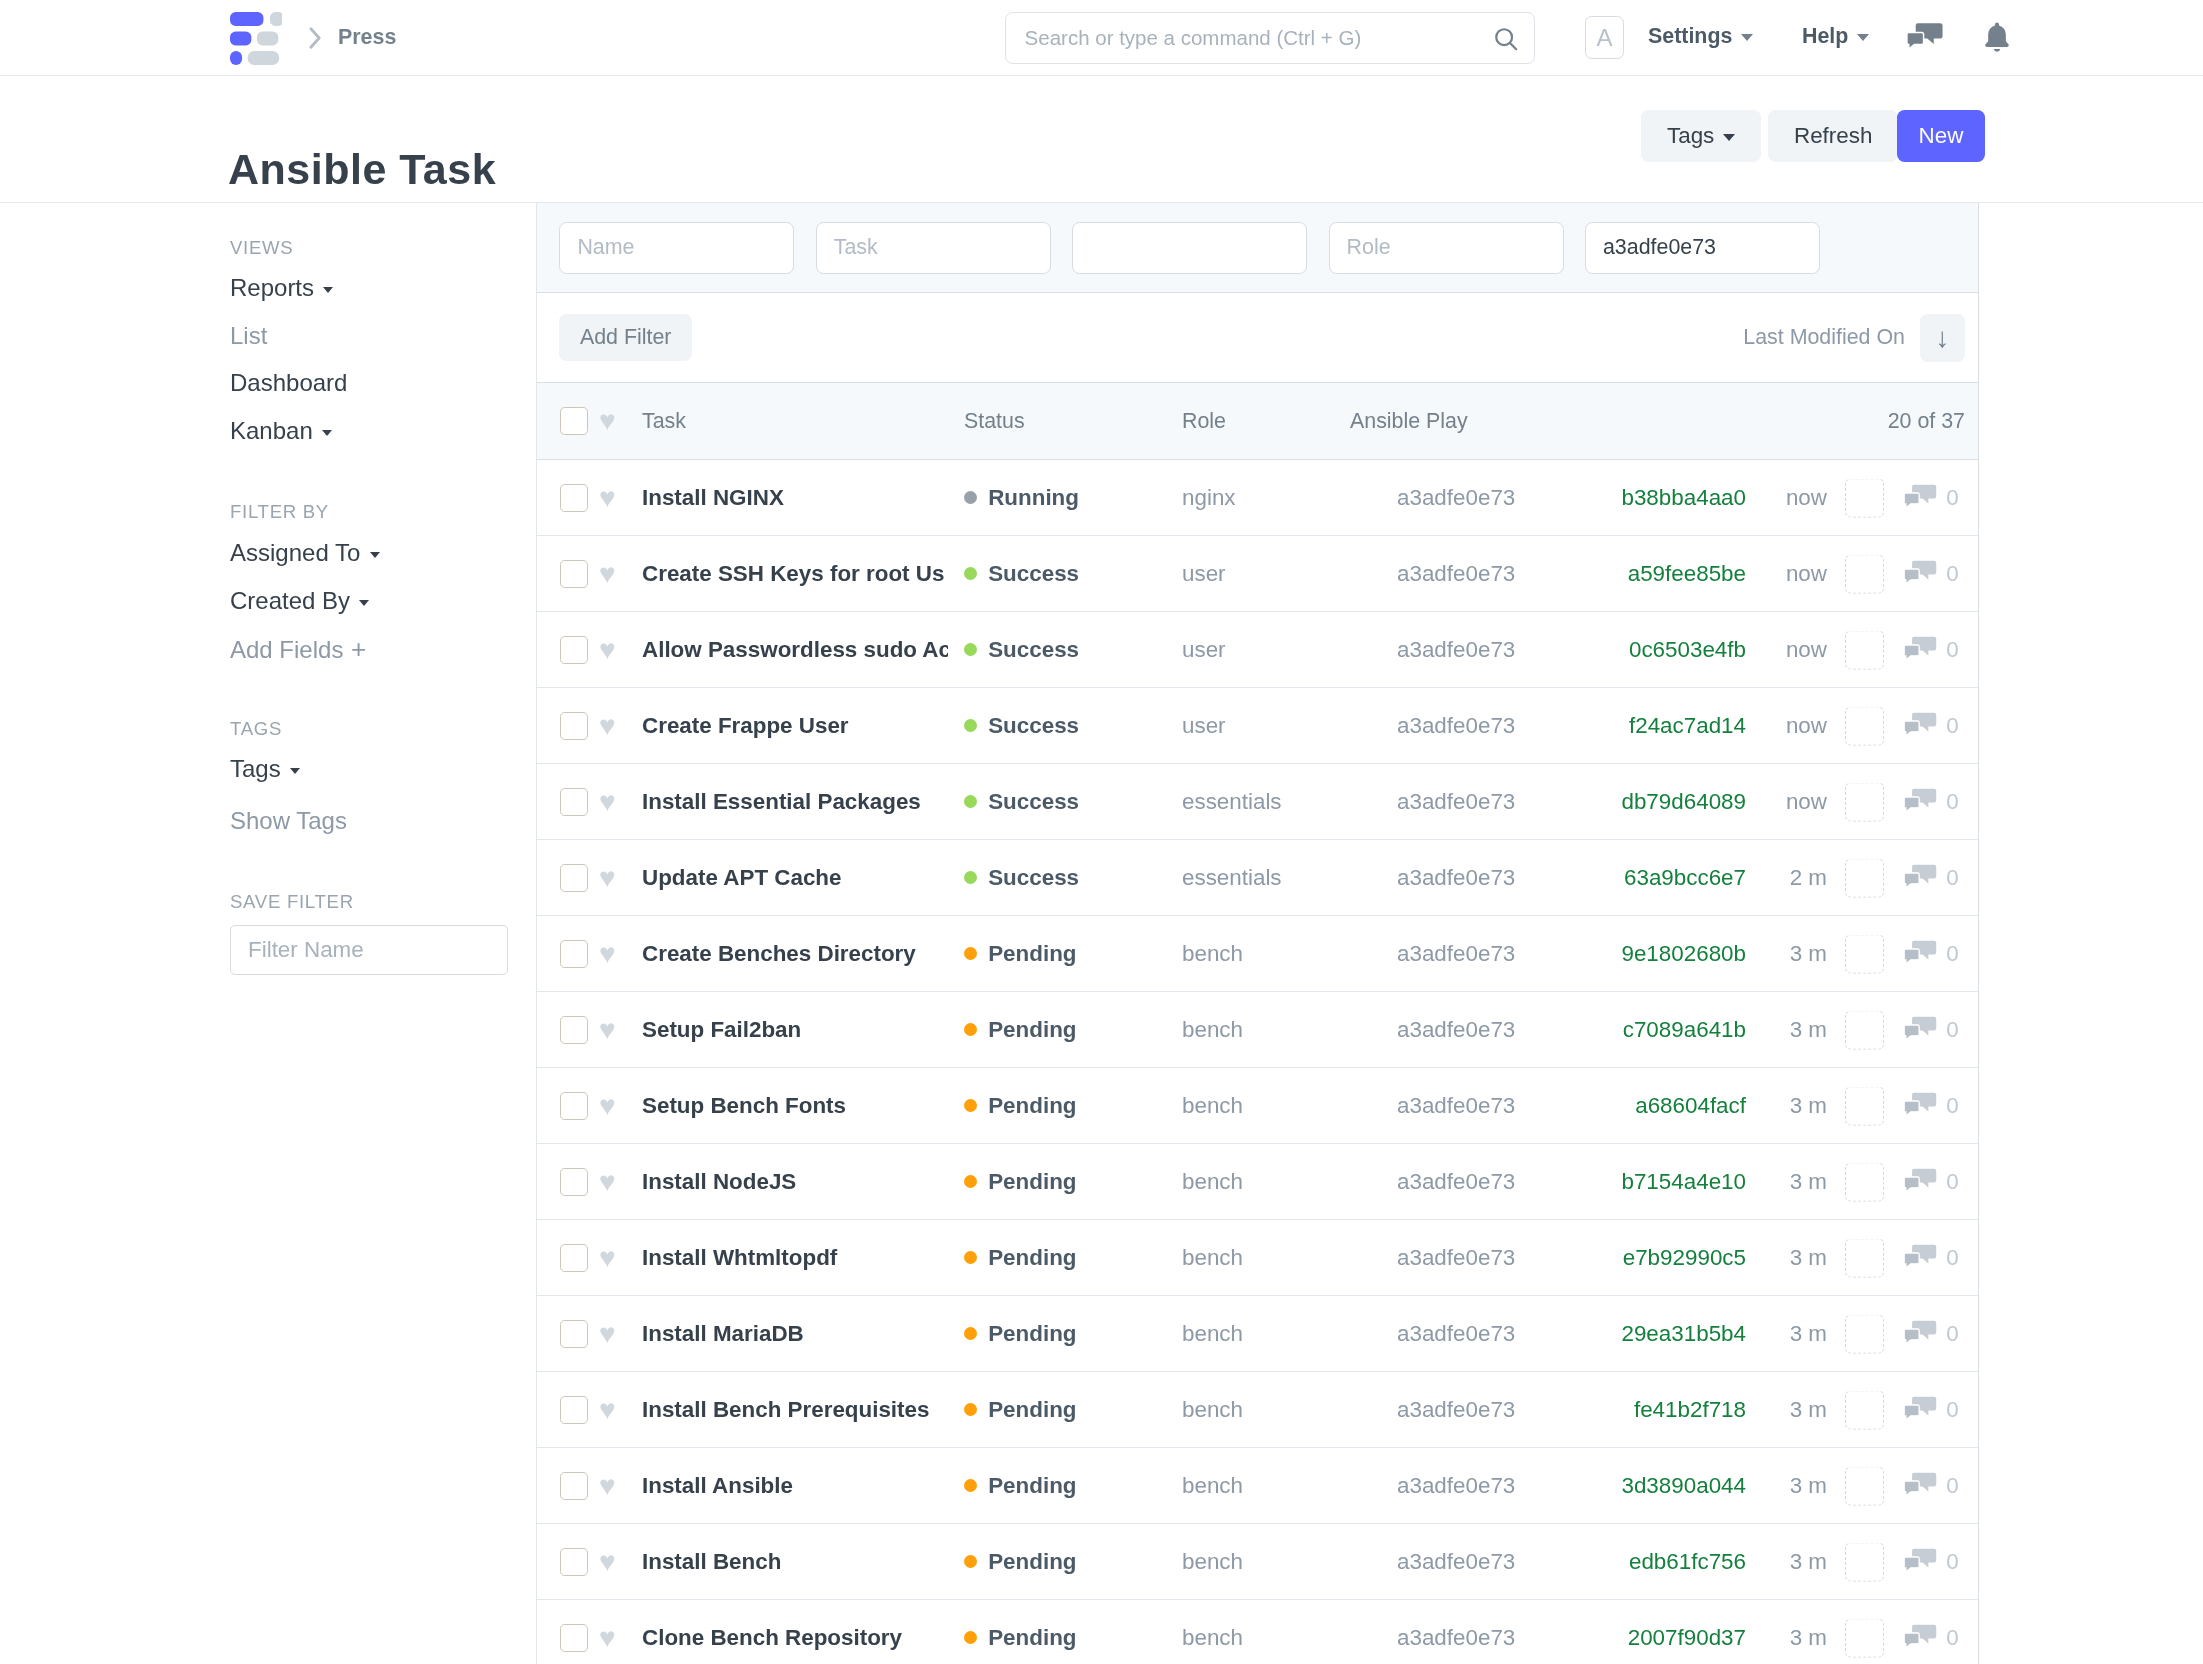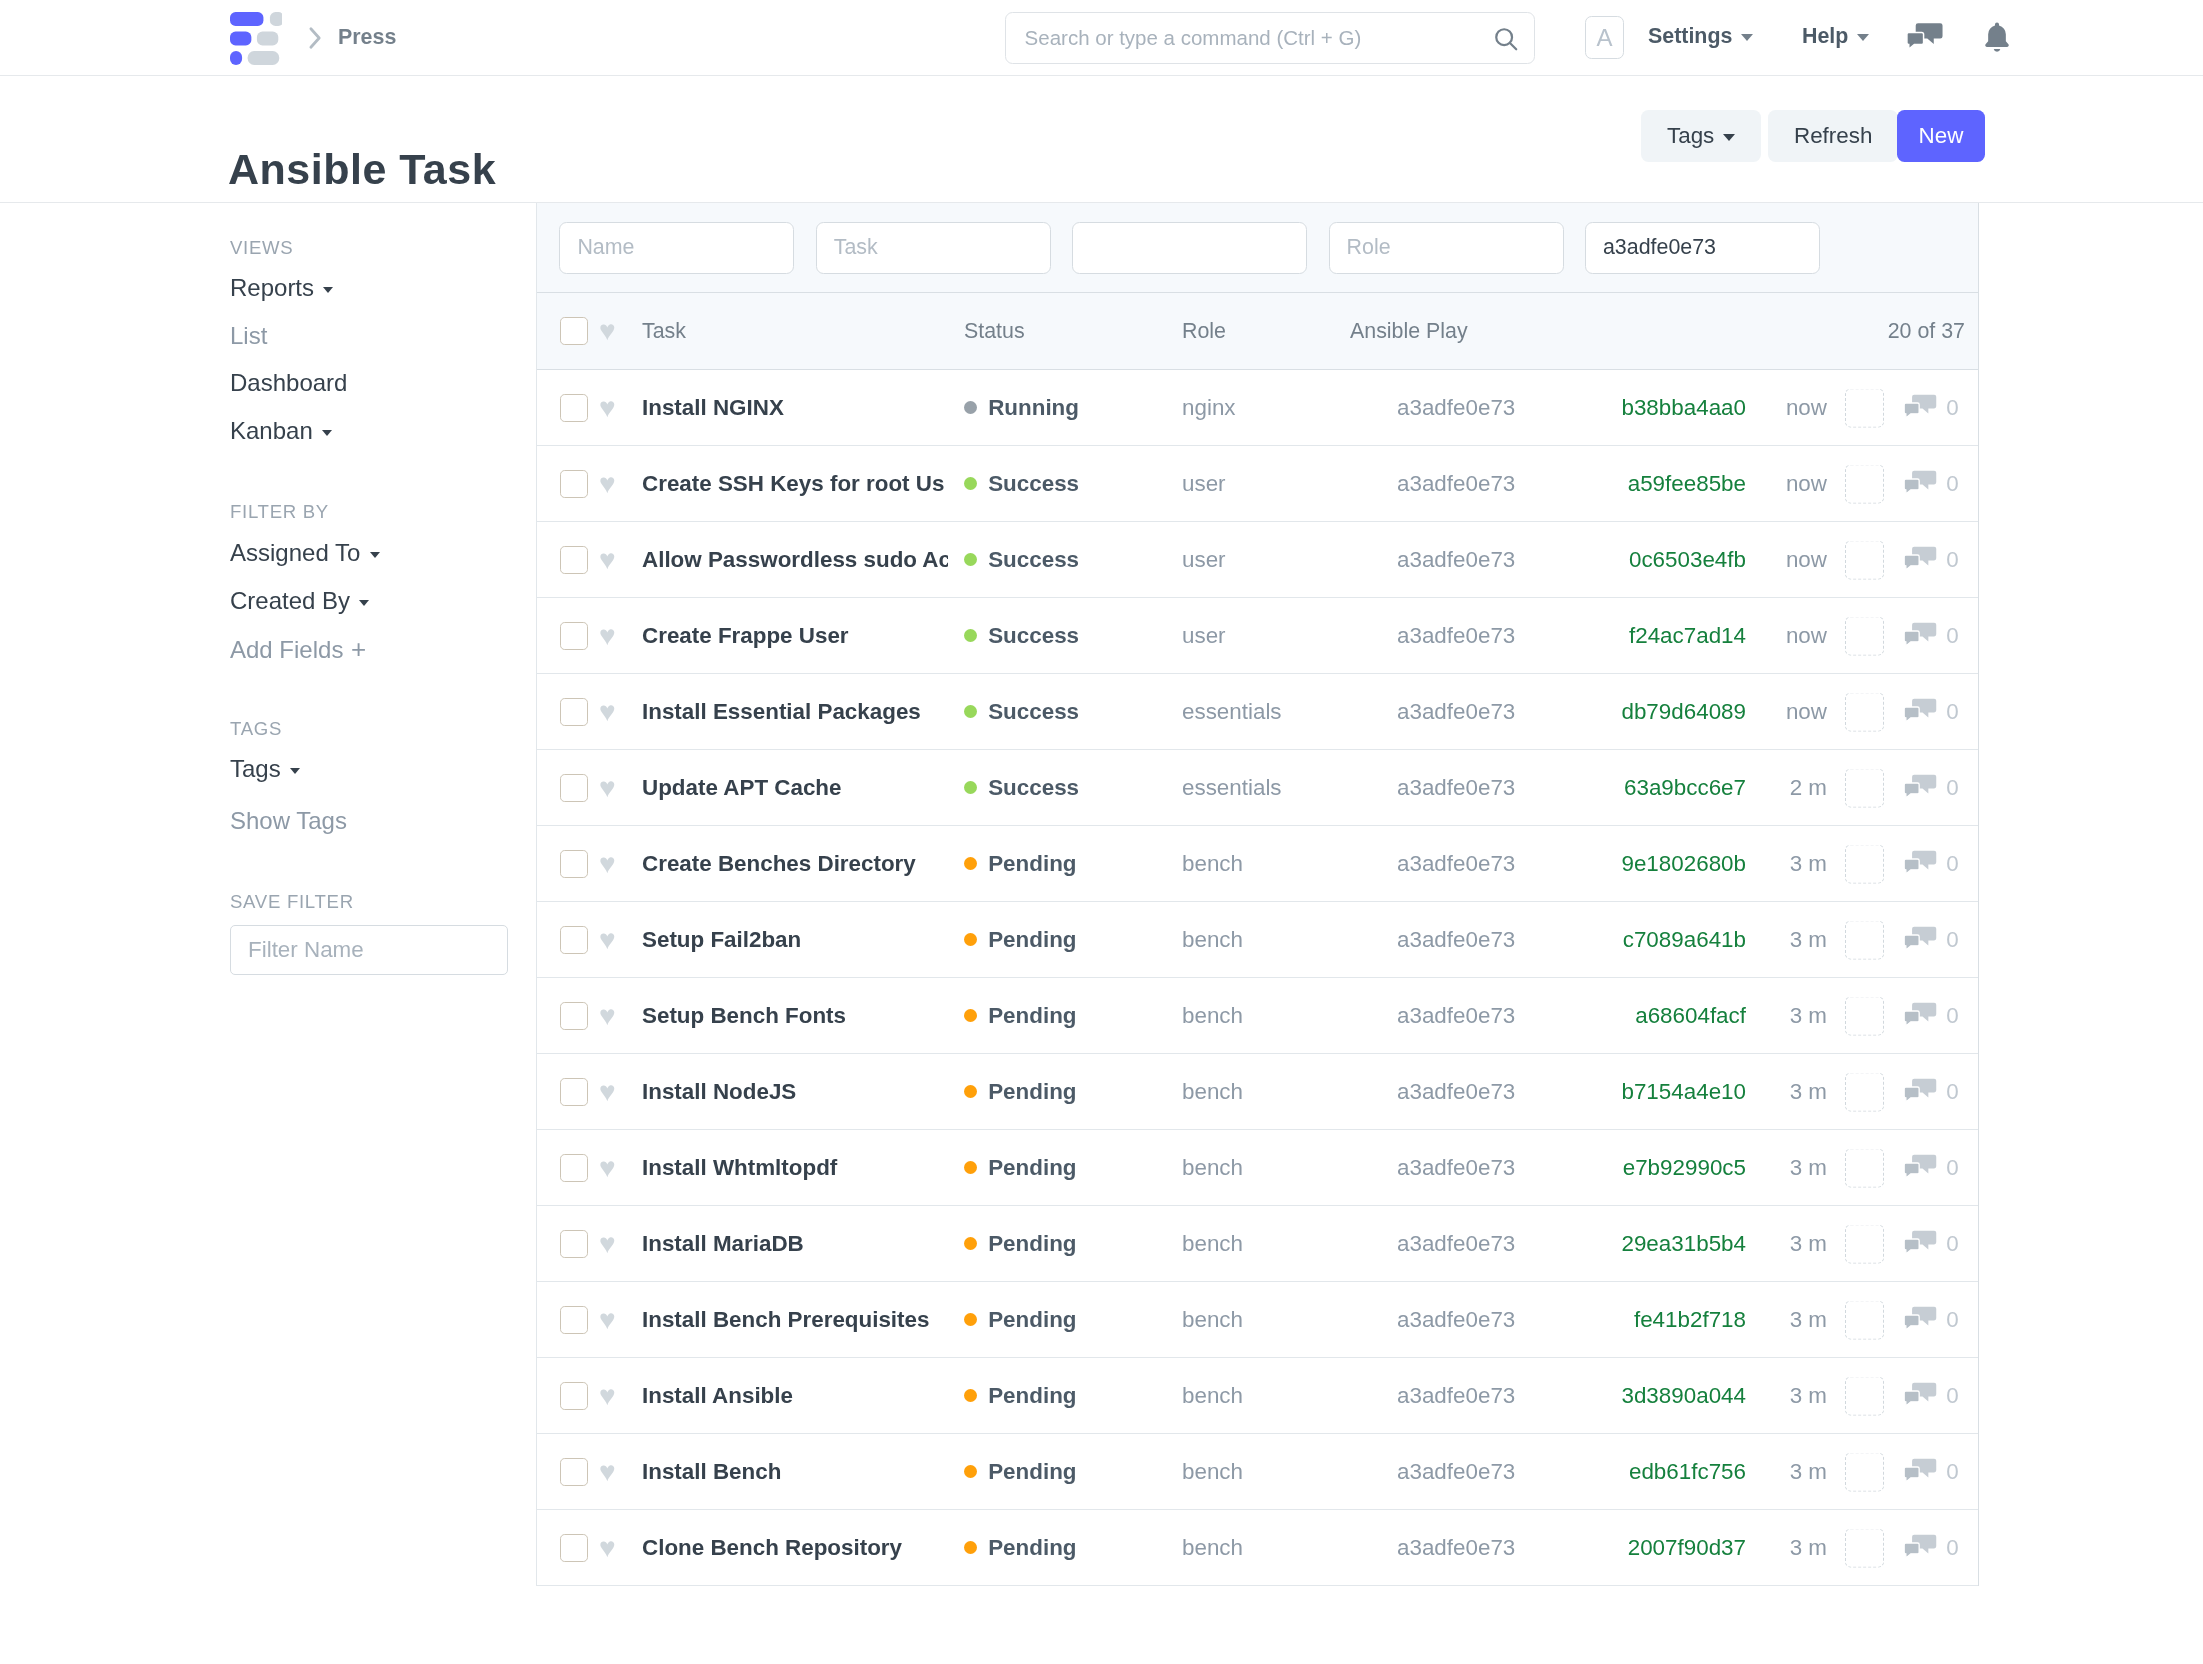--- a/index.html
+++ b/index.html
@@ -160,20 +160,27 @@
 <div class="list-wrap">
 
   <div class="filter-area">
     <input class="f-input" placeholder="Name" style="">
     <input class="f-input" placeholder="Task" style="">
     <input class="f-input" style="">
     <input class="f-input" placeholder="Role" style="">
     <input class="f-input" value="a3adfe0e73" style="">
   </div>
 
+  <div class="subtool">
+    <button class="addfilter"><span>Add Filter</span></button>
+    <div class="sort-area">
+      <span class="sort-label">Last Modified On</span>
+      <button class="sort-btn"><span>↓</span></button>
+    </div>
+  </div>
 
   <div class="head-row">
     <span class="cell cb"></span>
     <span class="cell heart">♥</span>
     <span class="cell col-task">Task</span>
     <span class="cell col-status">Status</span>
     <span class="cell col-role">Role</span>
     <span class="cell col-play">Ansible Play</span>
     <span class="cell col-count">20 of 37</span>
   </div>

